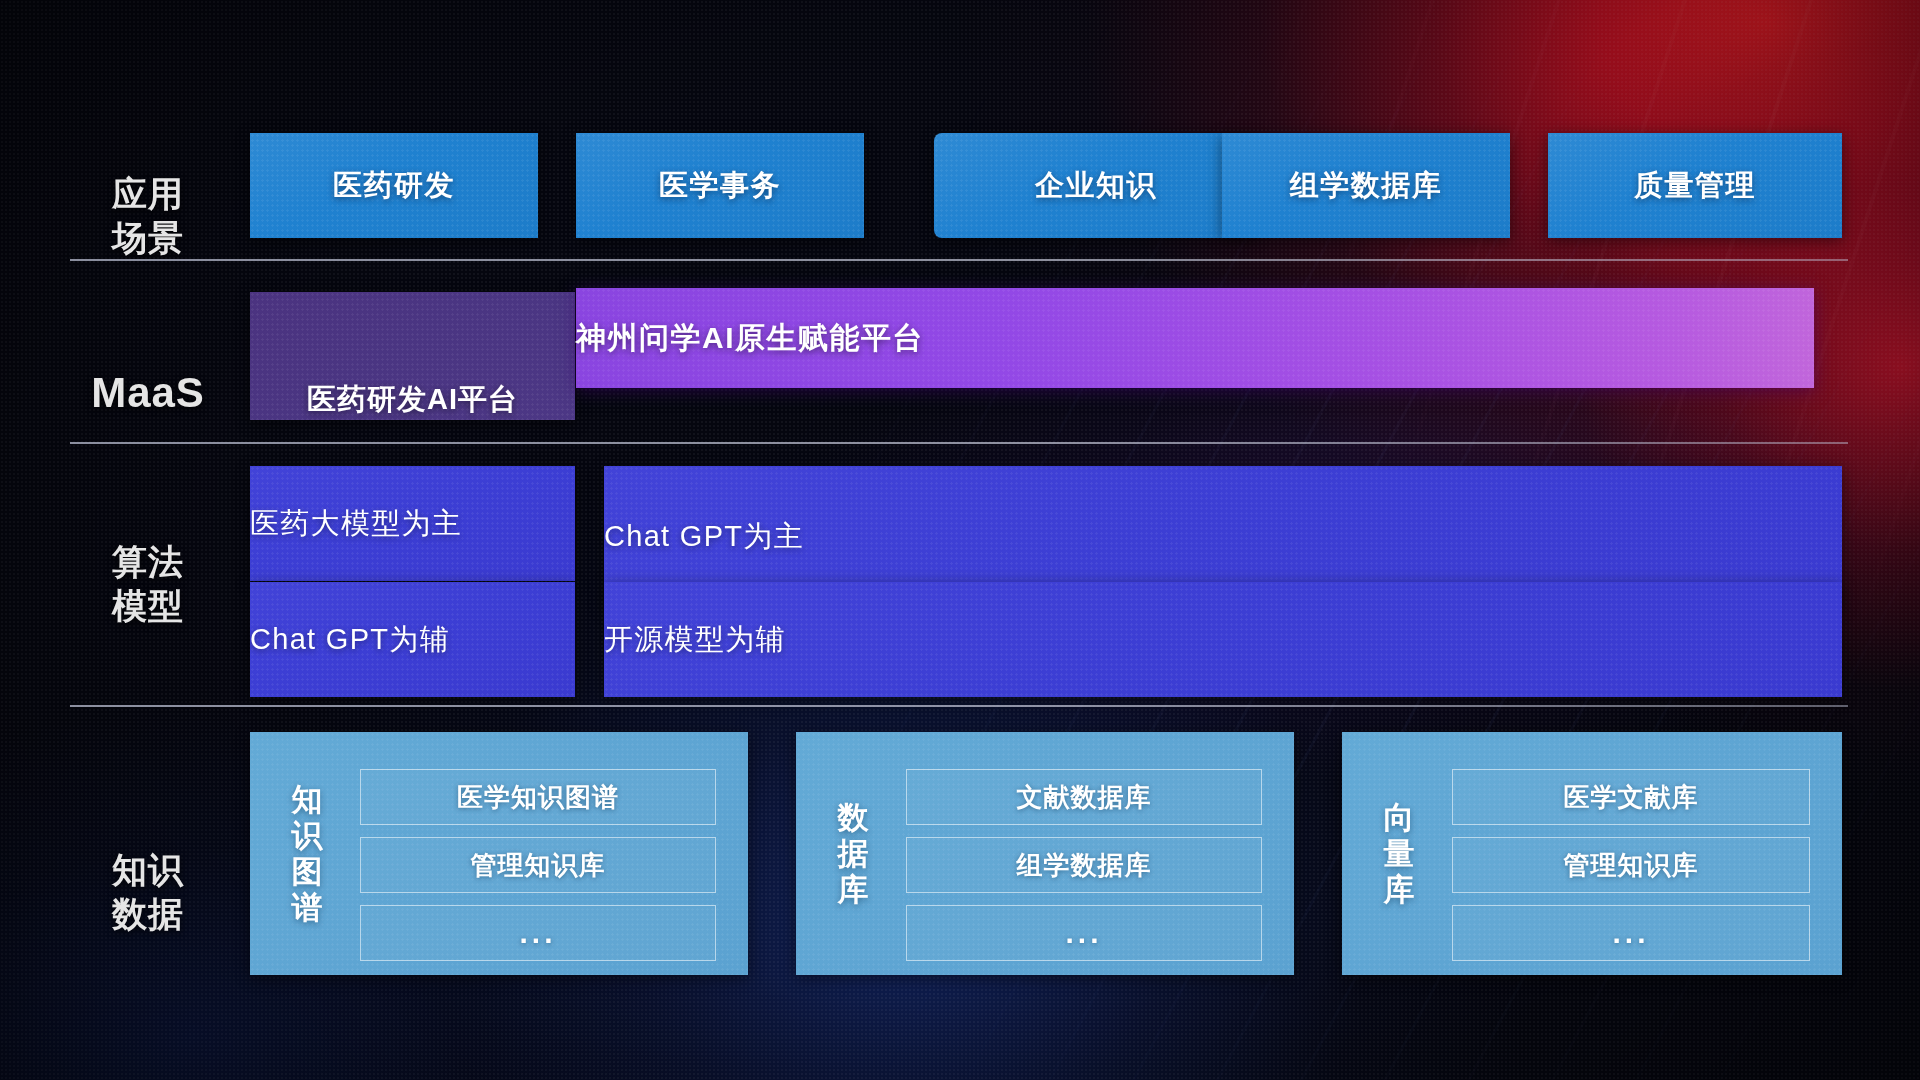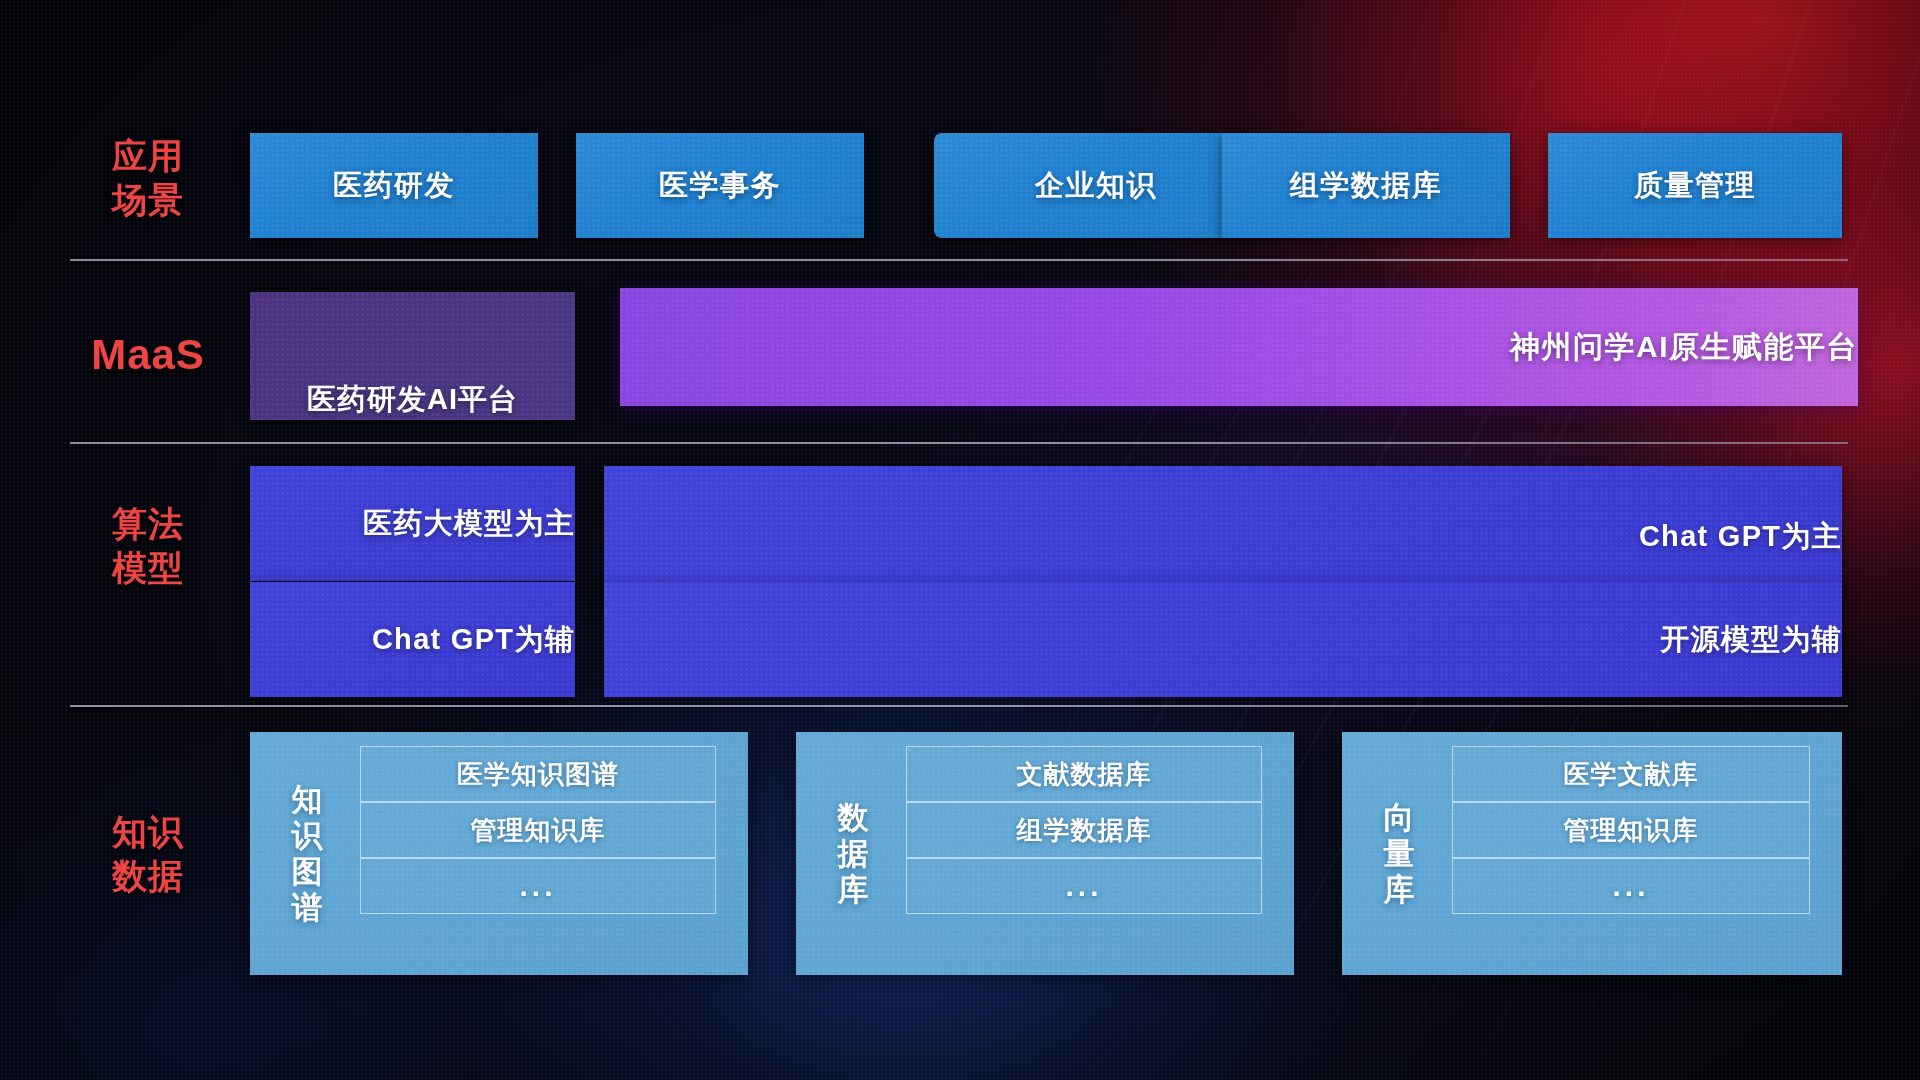--- a/index.html
+++ b/index.html
@@ -61,23 +61,24 @@
   #stage{position:absolute;inset:0;z-index:2;}
 
   .divider{
     position:absolute;left:70px;width:1778px;height:2px;
     background:linear-gradient(90deg, rgba(190,195,215,.85) 0%, rgba(205,208,225,.80) 55%, rgba(190,195,215,.55) 100%);
     opacity:.85;
   }
 
   .rowlabel{
     position:absolute;left:88px;width:120px;
-    color:#ef4444;font-weight:bold;font-size:35px;line-height:44px;
+    color:#e5e5e5;font-weight:bold;font-size:35px;line-height:44px;
     text-align:center;letter-spacing:1px;
     text-shadow:0 2px 7px rgba(0,0,0,.85);
+    margin-top:38px;
   }
 
   
   .app-box{
     position:absolute;height:105px;
     background:linear-gradient(150deg,#2e8ad4 0%,#1f81d0 42%,#1d7cc9 100%);
     display:flex;align-items:center;justify-content:center;
     color:#fff;font-size:29px;font-weight:bold;letter-spacing:1.5px;
     box-shadow:0 3px 14px rgba(0,0,0,.45);
   }
@@ -88,59 +89,59 @@
 
   
   .maas-left{
     position:absolute;left:250px;top:292px;width:325px;height:128px;
     background:linear-gradient(145deg,#4b3380 0%,#4a3582 45%,#4c3785 100%);
     display:flex;align-items:flex-end;justify-content:center;
     color:#fff;font-size:29px;font-weight:bold;letter-spacing:1px;
     box-shadow:0 3px 14px rgba(0,0,0,.45);
   }
   .maas-right{
-    position:absolute;left:620px;top:288px;width:1238px;height:118px;
+    position:absolute;left:576px;top:288px;width:1238px;height:100px;
     background:linear-gradient(100deg,#8a45e0 0%,#9248e6 34%,#a44fe4 62%,#b65ae0 88%,#c166db 100%);
-    display:flex;align-items:center;justify-content:flex-end;
+    display:flex;align-items:center;justify-content:flex-start;
     color:#fff;font-size:30px;font-weight:bold;letter-spacing:1.5px;
     box-shadow:0 3px 16px rgba(60,0,110,.5);
   }
   .tex{position:absolute;inset:0;
     background-image:radial-gradient(rgba(255,255,255,.12) 1px, rgba(0,0,0,0) 1.2px);
     background-size:5px 5px;opacity:.5;pointer-events:none;}
   .maas-left span,.maas-right span{position:relative;z-index:1;text-shadow:0 2px 7px rgba(0,0,0,.45);}
 
   
   .alg-box{
     position:absolute;
     background:linear-gradient(160deg,#4243d8 0%,#3c3ed4 45%,#3a3ad0 100%);
-    display:flex;align-items:center;justify-content:flex-end;
-    color:#fff;font-size:29px;font-weight:bold;letter-spacing:1.3px;
+    display:flex;align-items:center;justify-content:flex-start;
+    color:#fff;font-size:29px;font-weight:normal;letter-spacing:1.3px;
     box-shadow:0 3px 14px rgba(0,0,0,.42);
   }
   .alg-box span{position:relative;z-index:1;text-shadow:0 2px 6px rgba(0,0,0,.4);}
 
   
   .kn-group{
     position:absolute;top:732px;height:243px;
     background:linear-gradient(145deg,#63aad6 0%,#5ea5d3 50%,#5ba2d1 100%);
     display:flex;align-items:stretch;
     box-shadow:0 3px 14px rgba(0,0,0,.45);
   }
   .kn-title{
     position:relative;z-index:1;
     display:flex;flex-direction:column;align-items:center;justify-content:center;
     color:#fff;font-size:31px;font-weight:bold;line-height:36px;
     width:78px;flex:0 0 78px;margin-left:18px;
     text-shadow:0 2px 6px rgba(0,40,70,.45);
   }
   .kn-items{
     position:relative;z-index:1;
-    flex:1;display:flex;flex-direction:column;justify-content:flex-start;
-    padding:14px 32px 14px 14px;
+    flex:1;display:flex;flex-direction:column;justify-content:flex-end;
+    gap:12px;padding:14px 32px 14px 14px;
   }
   .kn-item{
     height:54px;border:1px solid rgba(255,255,255,.55);
     display:flex;align-items:center;justify-content:center;
     color:#fff;font-size:26px;font-weight:bold;letter-spacing:1px;
     text-shadow:0 1px 5px rgba(0,40,70,.45);
     background:rgba(255,255,255,.035);
   }
   .kn-item.dots-item{font-size:30px;letter-spacing:4px;}
 </style>

